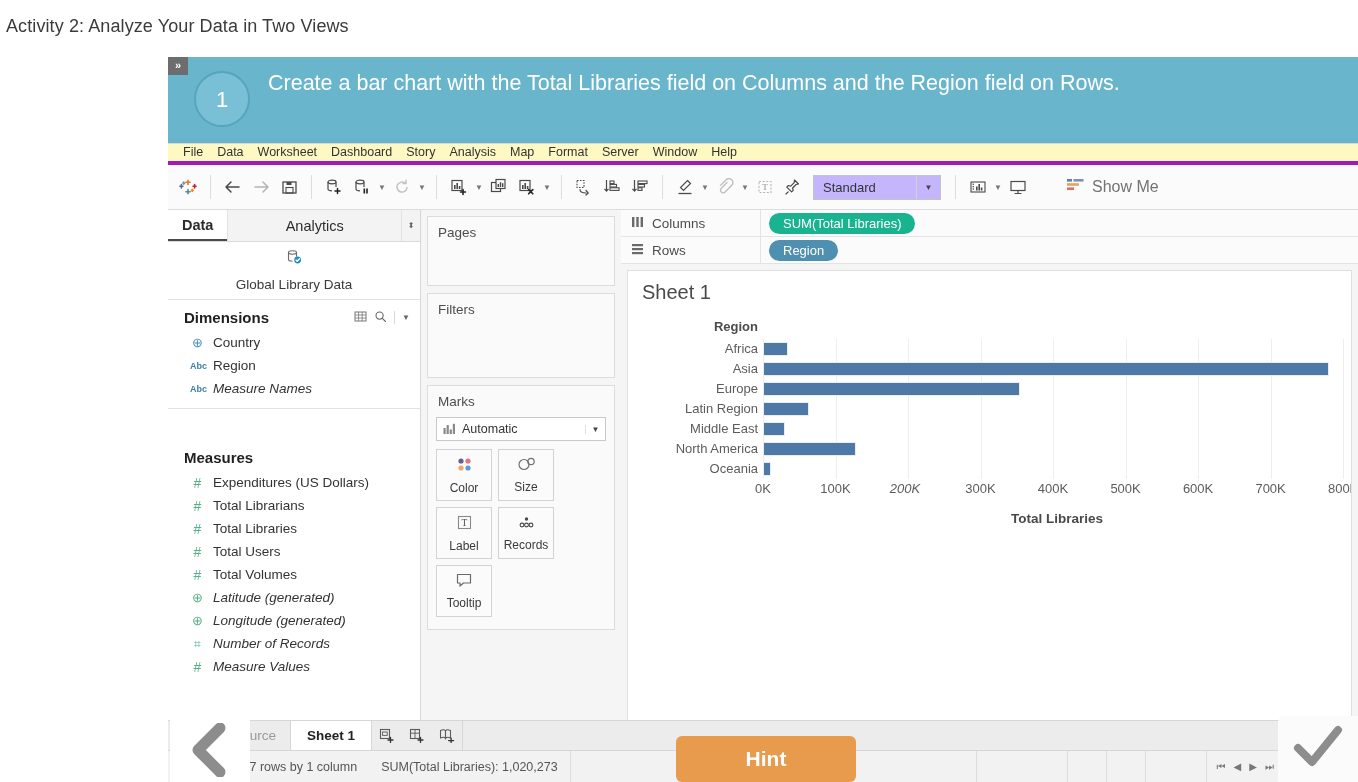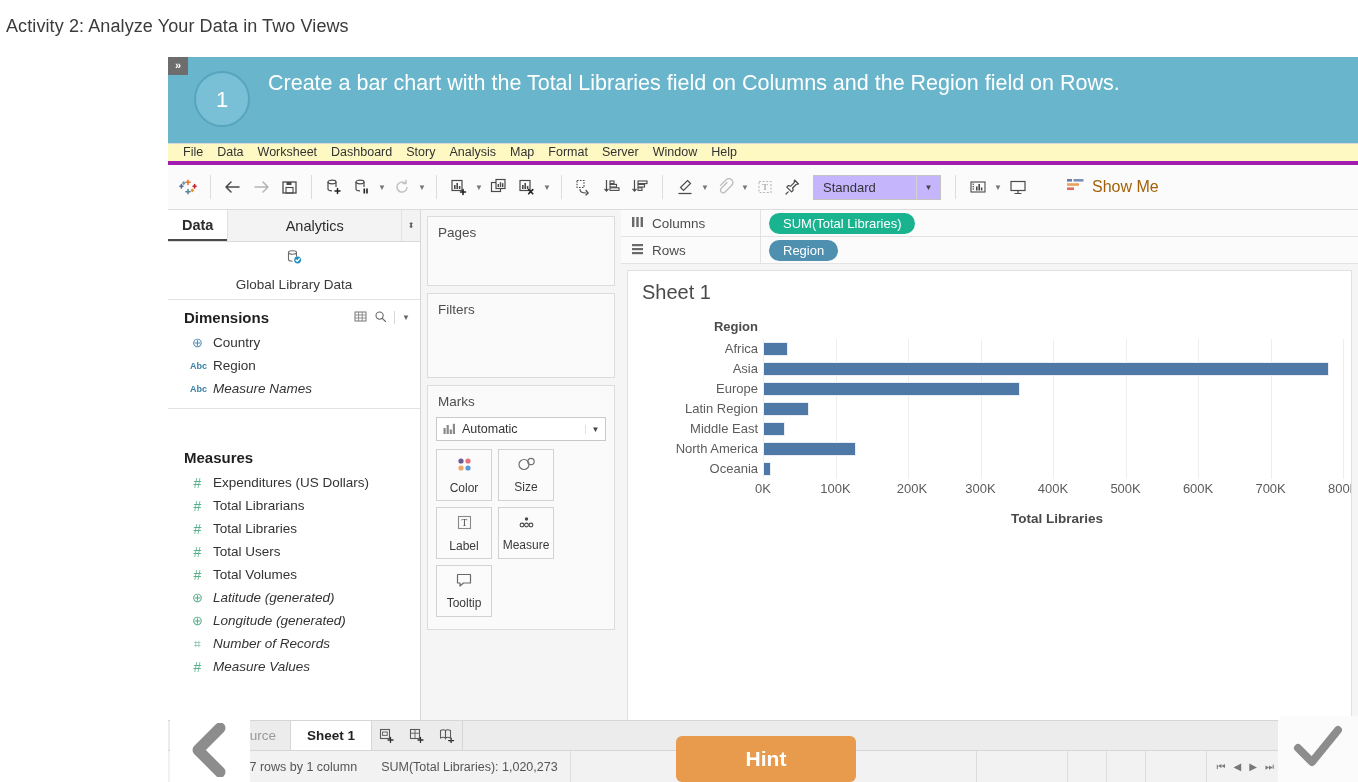--- a/index.html
+++ b/index.html
@@ -85,21 +85,21 @@
   .tb-select-label { flex:1; font-size: 13px; color:#333; padding-left: 9px; }
   .tb-select-arrow {
     width: 24px; height: 23px; border-left:1px solid #d2d2d2;
     display:flex; align-items:center; justify-content:center;
     font-size: 8px; color:#444;
   }
   .showme {
     margin-left: 34px; display:flex; align-items:center; gap: 7px;
     cursor:pointer;
   }
-  .showme-label { font-size: 16px; color:#a16207; }
+  .showme-label { font-size: 16px; color:#737373; }
 
   
   .body-split { display:flex; height: 571px; width:100%; background:#f5f5f5;}
 
   
   .left-pane {
     width: 253px; background:#fff; border-right:1px solid #d7d7d7;
     display:flex; flex-direction:column;
   }
   .pane-tabs { display:flex; height:32px; border-bottom:1px solid #d9d9d9; }
@@ -625,21 +625,21 @@
             </div>
             <div class="mark-btn">
               <span>
                 <svg width="19" height="15" viewBox="0 0 19 15">
                     <circle cx="9.5" cy="4" r="1.7" fill="#4a4a4a"></circle>
                     <circle cx="5" cy="10" r="1.9" fill="none" stroke="#4a4a4a" stroke-width="1.1"></circle>
                     <circle cx="9.5" cy="10" r="1.9" fill="none" stroke="#4a4a4a" stroke-width="1.1"></circle>
                     <circle cx="14" cy="10" r="1.9" fill="none" stroke="#4a4a4a" stroke-width="1.1"></circle>
                   </svg>
               </span>
-              <span class="mlabel">Measure</span>
+              <span class="mlabel">Records</span>
             </div>
             <div class="mark-btn">
               <span>
                 <svg width="18" height="16" viewBox="0 0 18 16">
                     <path d="M2.5 2.5h13v8.5h-7l-3.5 3v-3h-2.5z" fill="none" stroke="#6a6a6a" stroke-width="1.2" stroke-linejoin="round"></path>
                   </svg>
               </span>
               <span class="mlabel">Tooltip</span>
             </div>
           </div>
@@ -704,21 +704,21 @@
                 <div class="bar" title="Asia" style="top: 23px; left: 0px; width: 565.62px; background: rgb(78, 121, 167);"></div>
                 <div class="bar" title="Europe" style="top: 43px; left: 0px; width: 257.429px; background: rgb(78, 121, 167);"></div>
                 <div class="bar" title="Latin America" style="top: 63px; left: 0px; width: 45.6847px; background: rgb(78, 121, 167);"></div>
                 <div class="bar" title="Middle East" style="top: 83px; left: 0px; width: 22.4798px; background: rgb(78, 121, 167);"></div>
                 <div class="bar" title="North America" style="top: 103px; left: 0px; width: 92.8196px; background: rgb(78, 121, 167);"></div>
                 <div class="bar" title="Oceania" style="top: 123px; left: 0px; width: 7.97669px; background: rgb(78, 121, 167);"></div>
               </div>
             <div class="axis" id="axis">
                 <div class="axis-tick" style="left: 0px;">0K</div>
                 <div class="axis-tick" style="left: 72.5153px;">100K</div>
-                <div class="axis-tick" style="left: 149px;">200K</div>
+                <div class="axis-tick" style="left: 142px; font-style: italic;">200K</div>
                 <div class="axis-tick" style="left: 217.546px;">300K</div>
                 <div class="axis-tick" style="left: 290.061px;">400K</div>
                 <div class="axis-tick" style="left: 362.577px;">500K</div>
                 <div class="axis-tick" style="left: 435.092px;">600K</div>
                 <div class="axis-tick" style="left: 507.607px;">700K</div>
                 <div class="axis-tick" style="left: 580.123px;">800K</div>
               </div>
             <div class="axis-title">Total Libraries</div>
           </div>
         </div>

